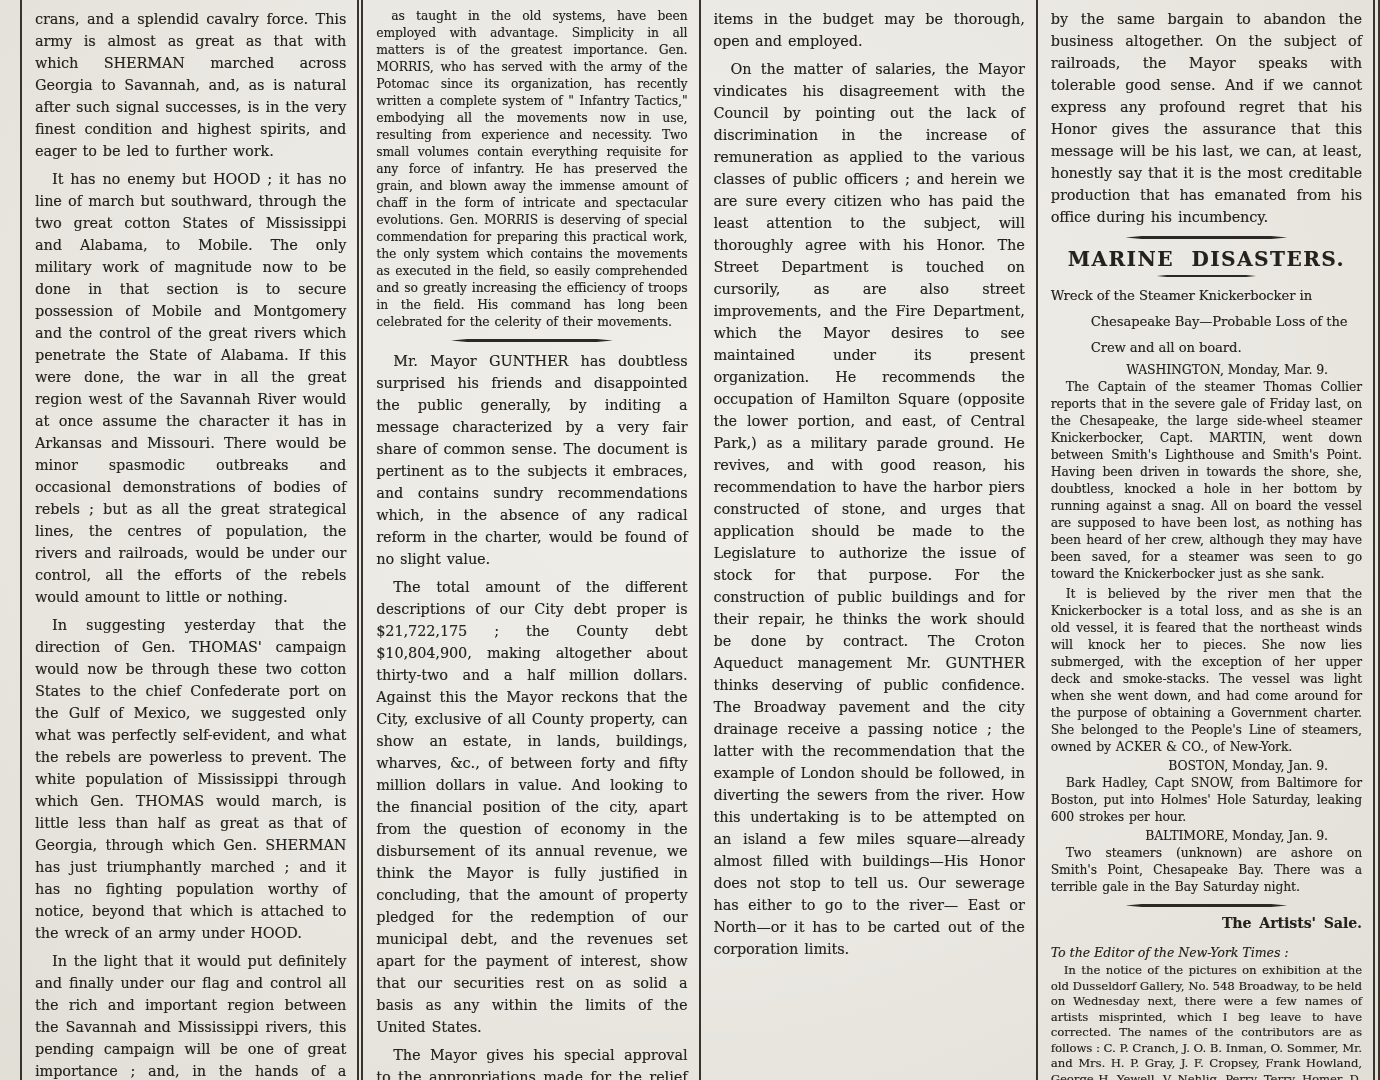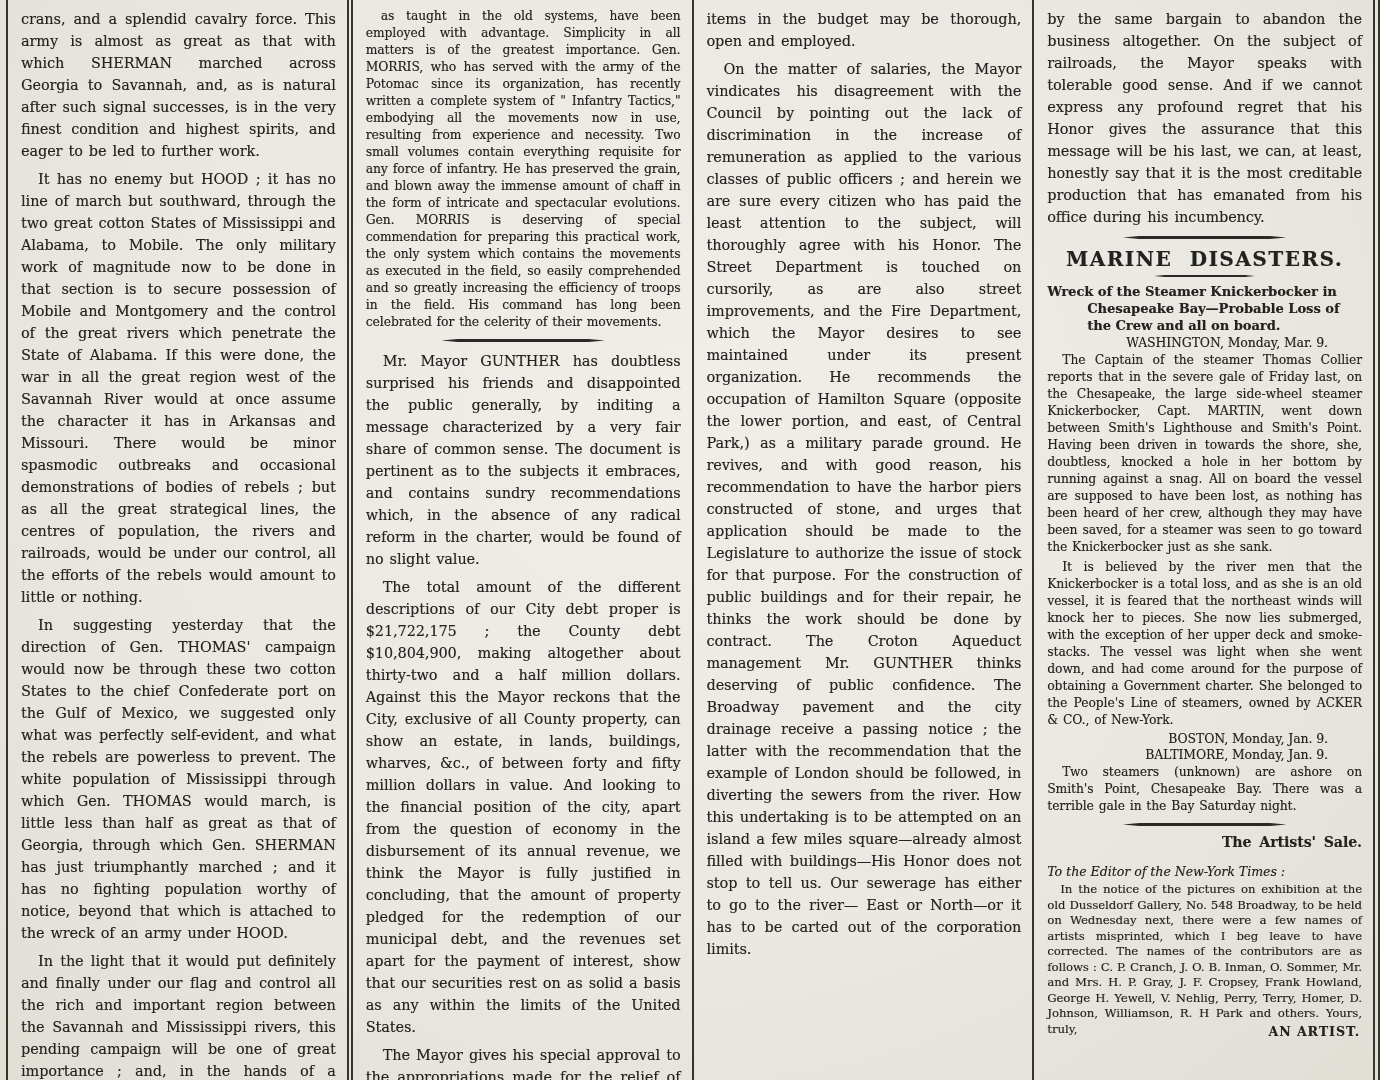--- a/index.html
+++ b/index.html
@@ -3,36 +3,36 @@
 <meta charset="utf-8">
 <style>
   html,body { margin:0; padding:0; background:#d8d6d0; }
   .page {
     width:1380px; height:1080px; overflow:hidden; box-sizing:border-box;
     background: radial-gradient(ellipse at 50% 38%, #f0eee9 0%, #eae8e2 55%, #e1ded6 100%);
     color:#24221e;
     font-family:"DejaVu Serif", serif;
     text-shadow:0.4px 0.4px 0.5px rgba(36,34,30,0.38);
   }
-  .cols { display:flex; height:100%; padding-left:6px; box-sizing:border-box; }
+  .cols { display:flex; height:100%; padding-left:20px; box-sizing:border-box; }
   .col { flex:1 1 0; box-sizing:border-box; padding:8px 11px 0 13px; height:100%; overflow:hidden; }
   .col-1 { border-left:2px solid #37342e; }
   .col-2 { border-left:6px double #37342e; }
   .col-3 { border-left:2px solid #37342e; }
   .col-4 { border-left:2px solid #37342e; border-right:7px double #37342e; }
 
   p { margin:0; }
   .t-body { font-size:14.3px; line-height:22px; text-align:justify; text-indent:17px; margin-bottom:6px; word-spacing:1.5px; }
   .cont { text-indent:0; }
   .t-small { font-size:12.2px; line-height:17px; text-align:justify; text-indent:15px; margin-bottom:3px; word-spacing:1px; }
   .t-xsmall { font-size:11.6px; line-height:15.5px; text-align:justify; text-indent:13px; margin-bottom:2px; }
   .h-article { text-align:center; font-weight:bold; font-size:16px; margin:3px 0 7px; word-spacing:5px; letter-spacing:0.5px; }
   .h-major { text-align:center; font-weight:bold; font-size:20px; letter-spacing:1.5px; word-spacing:9px; margin:6px 0 2px; }
   .h-small { text-align:right; font-weight:bold; font-size:14px; margin:3px 0 2px; word-spacing:3px; }
-  .subhead { font-weight:bold; font-size:13px; line-height:17px; margin:4px 0 2px; padding-left:40px; text-indent:-40px; }
+  .subhead { font-weight:normal; font-size:13px; line-height:26px; margin:4px 0 2px; padding-left:40px; text-indent:-40px; }
   .dateline { font-size:12.3px; text-align:right; padding-right:34px; margin:1px 0 2px; }
   .editor { font-style:italic; font-size:12.5px; margin:14px 0 3px; }
   .sig { text-align:right; font-weight:bold; font-size:12.5px; letter-spacing:1px; margin:-15.5px 2px 3px 0; }
   .rule { height:3px; background:#2b2925; width:52%; margin:8px auto;
           clip-path:polygon(0 50%,10% 0,90% 0,100% 50%,90% 100%,10% 100%); }
   .rule.short { width:32%; height:2px; margin:4px auto 6px; }
 </style>
 </head>
 <body>
 
@@ -64,20 +64,21 @@
     <div class="col col-4">
       <p class="t-body cont">by the same bargain to abandon the business altogether. On the subject of railroads, the Mayor speaks with tolerable good sense. And if we cannot express any profound regret that his Honor gives the assurance that this message will be his last, we can, at least, honestly say that it is the most creditable production that has emanated from his office during his incumbency.</p>
       <div class="rule"></div>
       <h1 class="h-major">MARINE DISASTERS.</h1>
       <div class="rule short"></div>
       <p class="subhead">Wreck of the Steamer Knickerbocker in Chesapeake Bay—Probable Loss of the Crew and all on board.</p>
       <p class="dateline">WASHINGTON, Monday, Mar. 9.</p>
       <p class="t-small">The Captain of the steamer Thomas Collier reports that in the severe gale of Friday last, on the Chesapeake, the large side-wheel steamer Knickerbocker, Capt. MARTIN, went down between Smith's Lighthouse and Smith's Point. Having been driven in towards the shore, she, doubtless, knocked a hole in her bottom by running against a snag. All on board the vessel are supposed to have been lost, as nothing has been heard of her crew, although they may have been saved, for a steamer was seen to go toward the Knickerbocker just as she sank.</p>
       <p class="t-small">It is believed by the river men that the Knickerbocker is a total loss, and as she is an old vessel, it is feared that the northeast winds will knock her to pieces. She now lies submerged, with the exception of her upper deck and smoke-stacks. The vessel was light when she went down, and had come around for the purpose of obtaining a Government charter. She belonged to the People's Line of steamers, owned by ACKER &amp; CO., of New-York.</p>
       <p class="dateline">BOSTON, Monday, Jan. 9.</p>
+      <p class="t-small">Bark Hadley, Capt SNOW, from Baltimore for Boston, put into Holmes' Hole Saturday, leaking 600 strokes per hour.</p>
       <p class="dateline">BALTIMORE, Monday, Jan. 9.</p>
       <p class="t-small">Two steamers (unknown) are ashore on Smith's Point, Chesapeake Bay. There was a terrible gale in the Bay Saturday night.</p>
       <div class="rule"></div>
       <h2 class="h-small">The Artists' Sale.</h2>
       <p class="editor">To the Editor of the New-York Times :</p>
       <p class="t-xsmall">In the notice of the pictures on exhibition at the old Dusseldorf Gallery, No. 548 Broadway, to be held on Wednesday next, there were a few names of artists misprinted, which I beg leave to have corrected. The names of the contributors are as follows : C. P. Cranch, J. O. B. Inman, O. Sommer, Mr. and Mrs. H. P. Gray, J. F. Cropsey, Frank Howland, George H. Yewell, V. Nehlig, Perry, Terry, Homer, D. Johnson, Williamson, R. H Park and others. Yours, truly,</p>
       <p class="sig">AN ARTIST.</p>
 
     </div>
 

